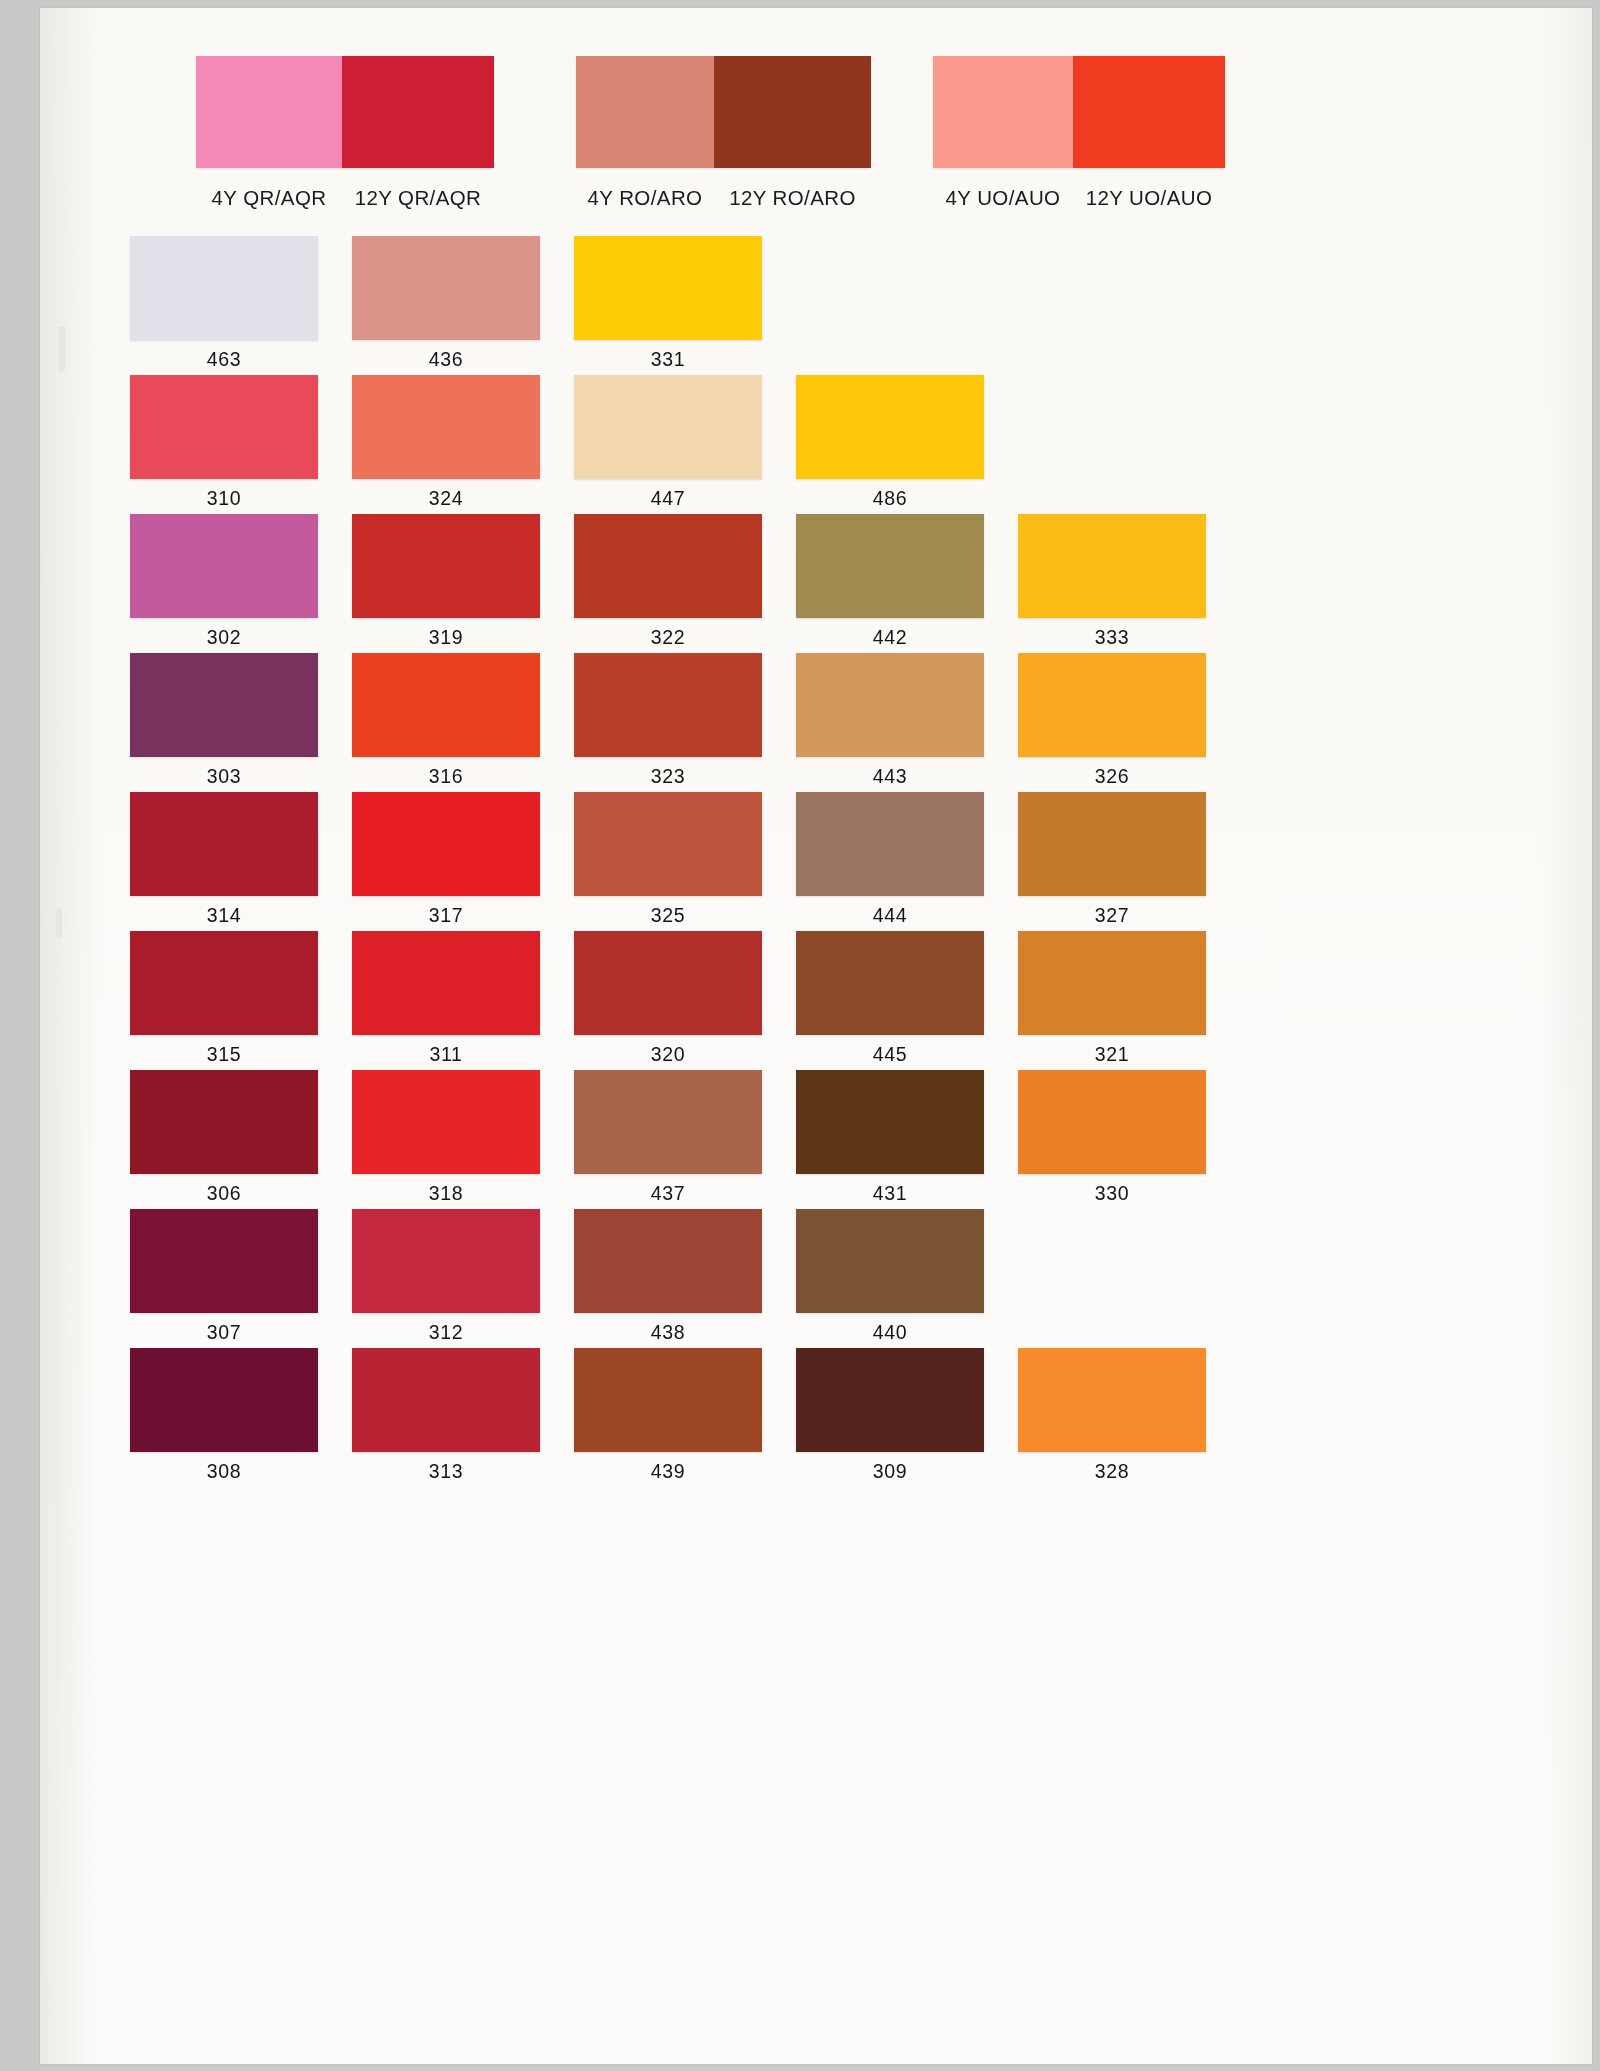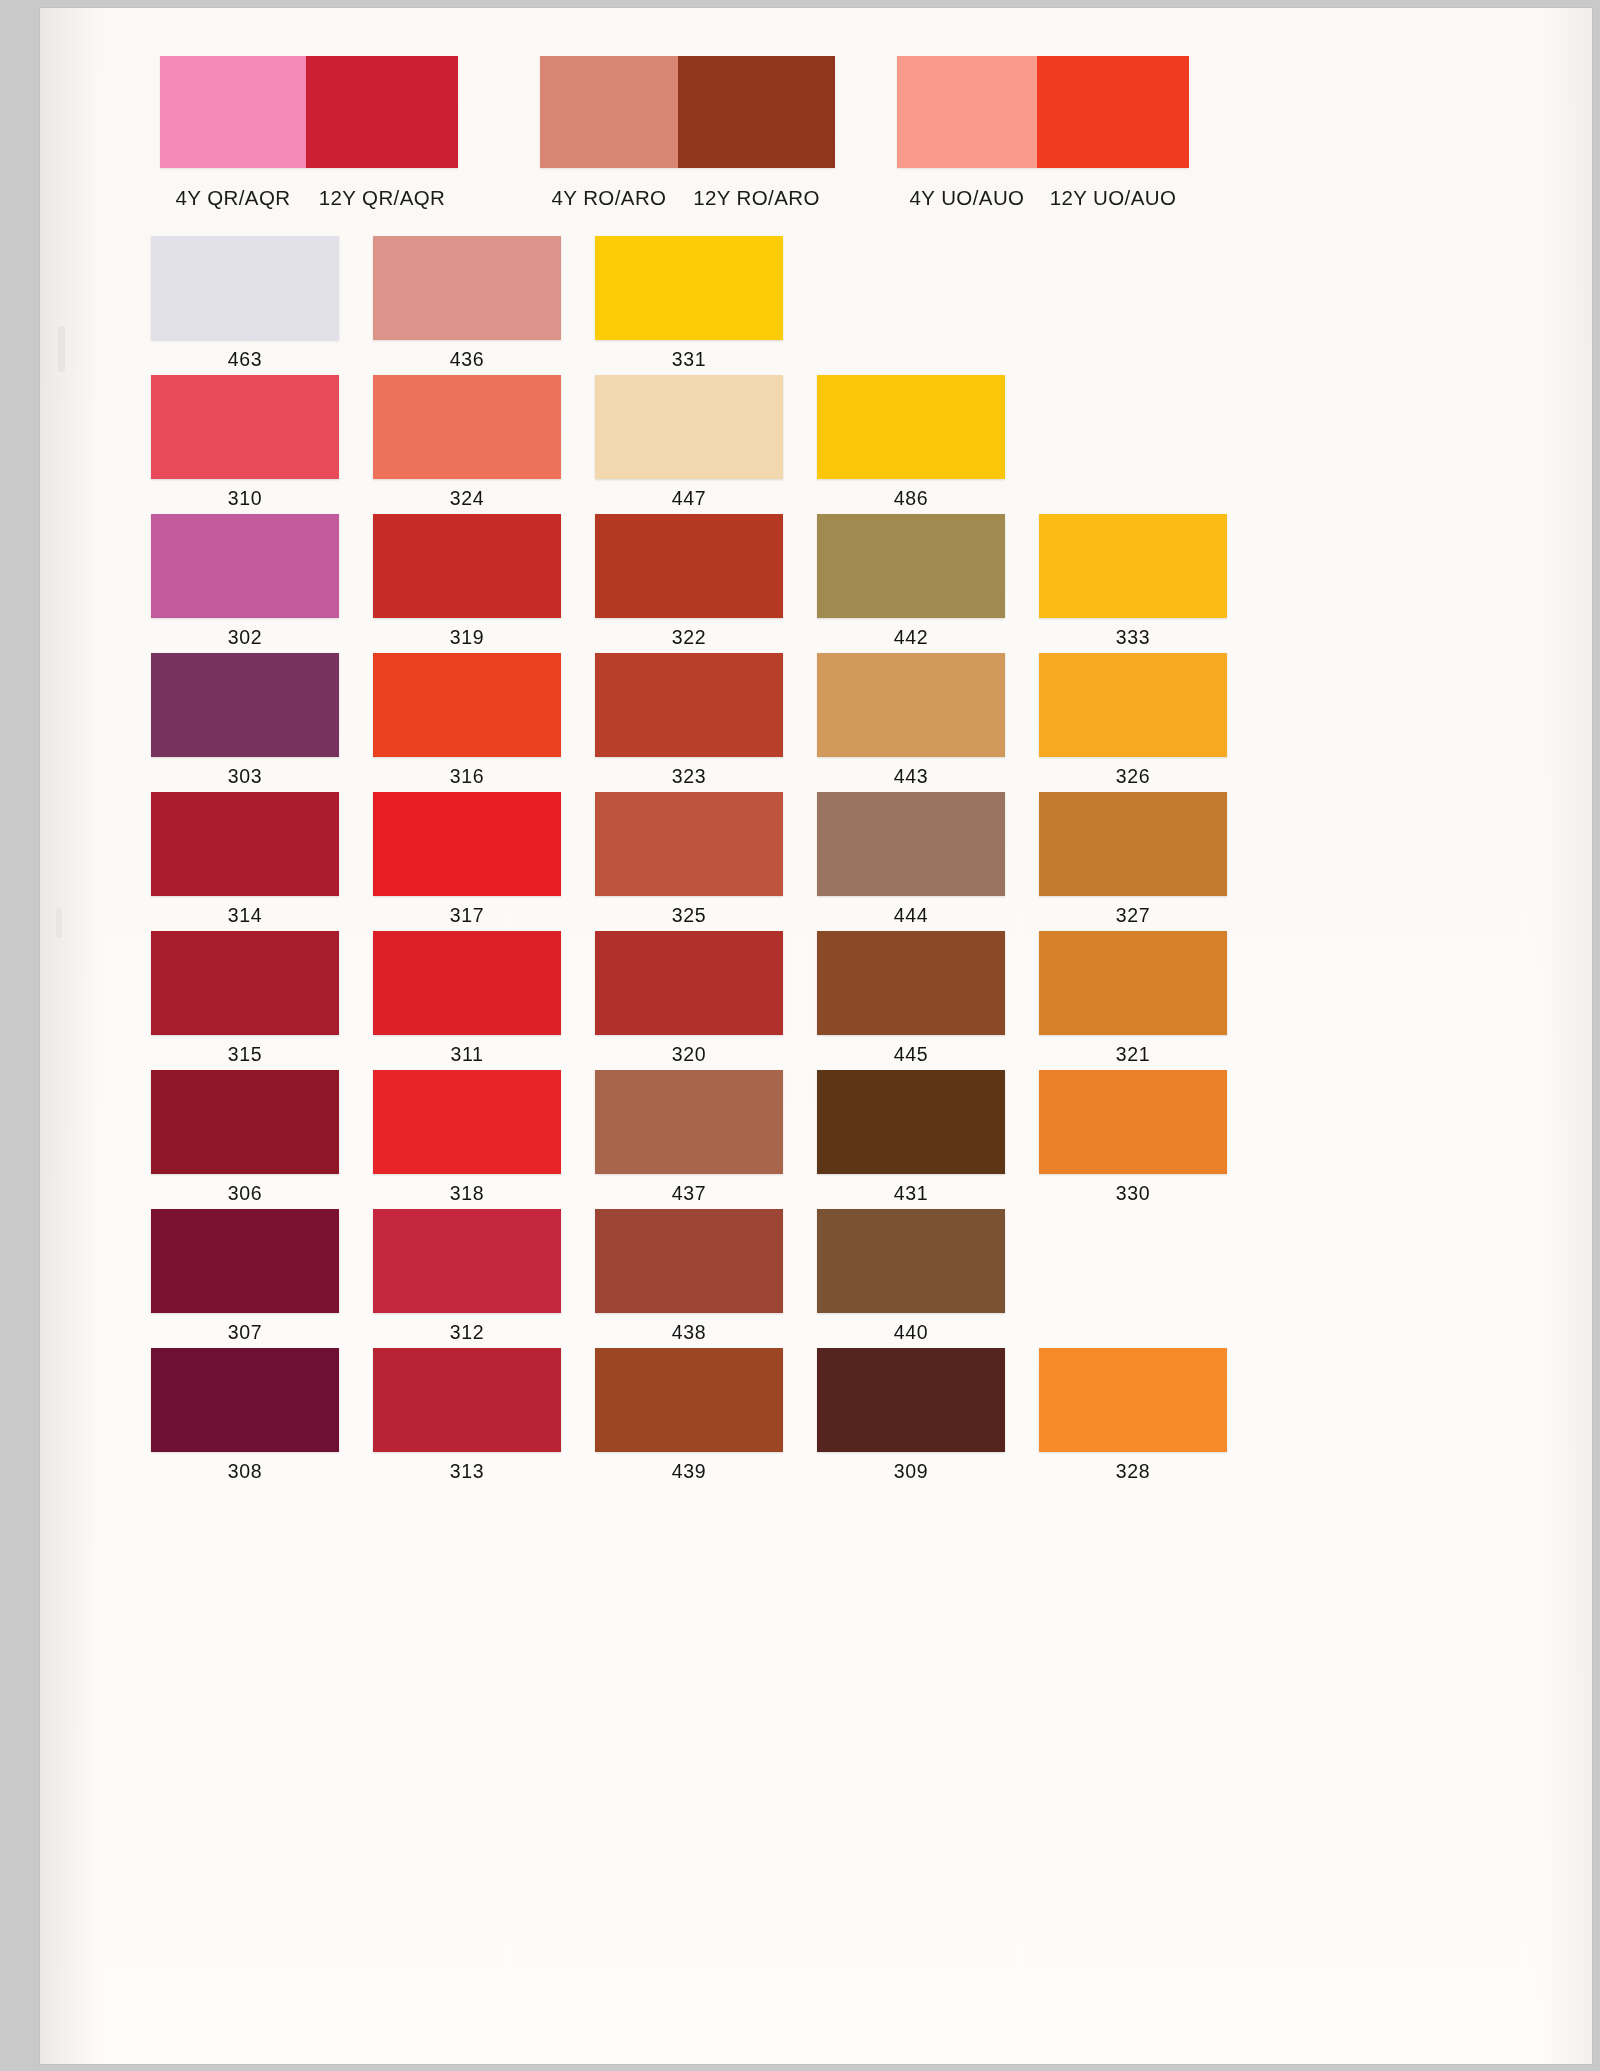--- a/index.html
+++ b/index.html
@@ -47,20 +47,21 @@
   #top-row {
     position: absolute;
     left: 0;
     top: 0;
     width: 1552px;
     height: 220px;
   }
   .pair-group {
     position: absolute;
     top: 48px;
+    margin-left: 36px;
   }
   .pair-swatches {
     display: flex;
     height: 112px;
     box-shadow: 0 1px 2px rgba(0,0,0,0.10);
   }
   .pair-chip {
     height: 112px;
   }
   .pair-labels {
@@ -71,21 +72,21 @@
     text-align: center;
     font-size: 20.5px;
     letter-spacing: 0.4px;
     color: #1b1b1b;
     font-family: "Liberation Sans", sans-serif;
   }
 
   
   #grid {
     position: absolute;
-    left: 66px;
+    left: 45px;
     top: 228px;
     width: 1110px;
   }
   .grid-row {
     display: flex;
     height: 139px;
   }
   .grid-cell {
     width: 222px;
     position: relative;

